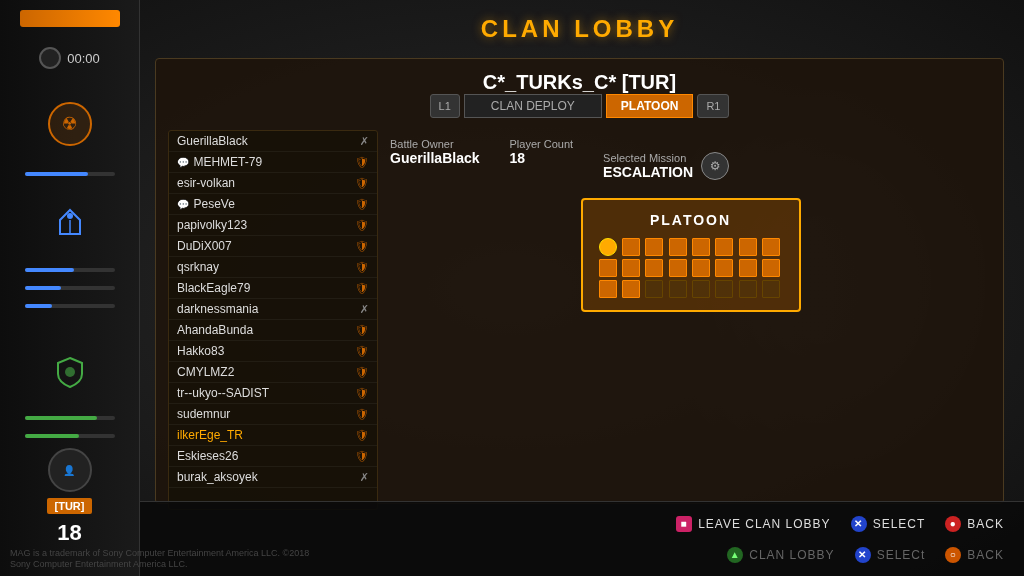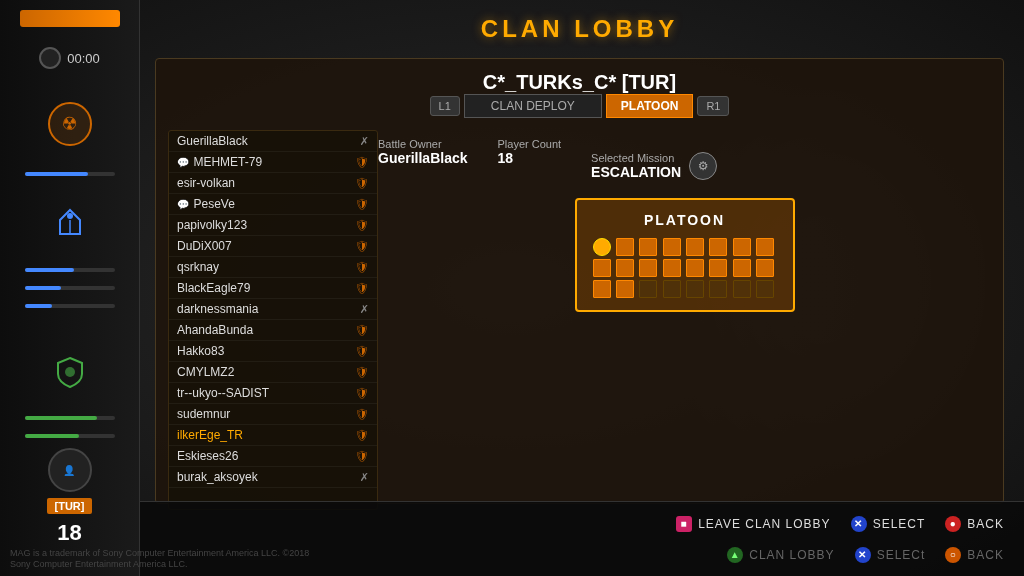--- a/index.html
+++ b/index.html
@@ -162,21 +162,20 @@
     }
 
     .clan-name {
       font-size: 20px;
       font-weight: bold;
       color: #ffffff;
     }
 
     .tab-buttons {
       display: flex;
-      align-items: center;
       gap: 4px;
     }
 
     .tab-l1, .tab-r1 {
       background: #333;
       color: #aaa;
       border: 1px solid #555;
       padding: 3px 8px;
       font-size: 11px;
       border-radius: 3px;
@@ -198,20 +197,21 @@
       border: 1px solid #ff8800;
       padding: 4px 14px;
       font-size: 12px;
       font-weight: bold;
       cursor: pointer;
     }
 
     
     .content-area {
       display: flex;
+      gap: 12px;
       height: calc(100% - 40px);
     }
 
     
     .player-list-panel {
       width: 210px;
       flex-shrink: 0;
       background: rgba(20,15,5,0.7);
       border: 1px solid #3a2a10;
       border-radius: 3px;

